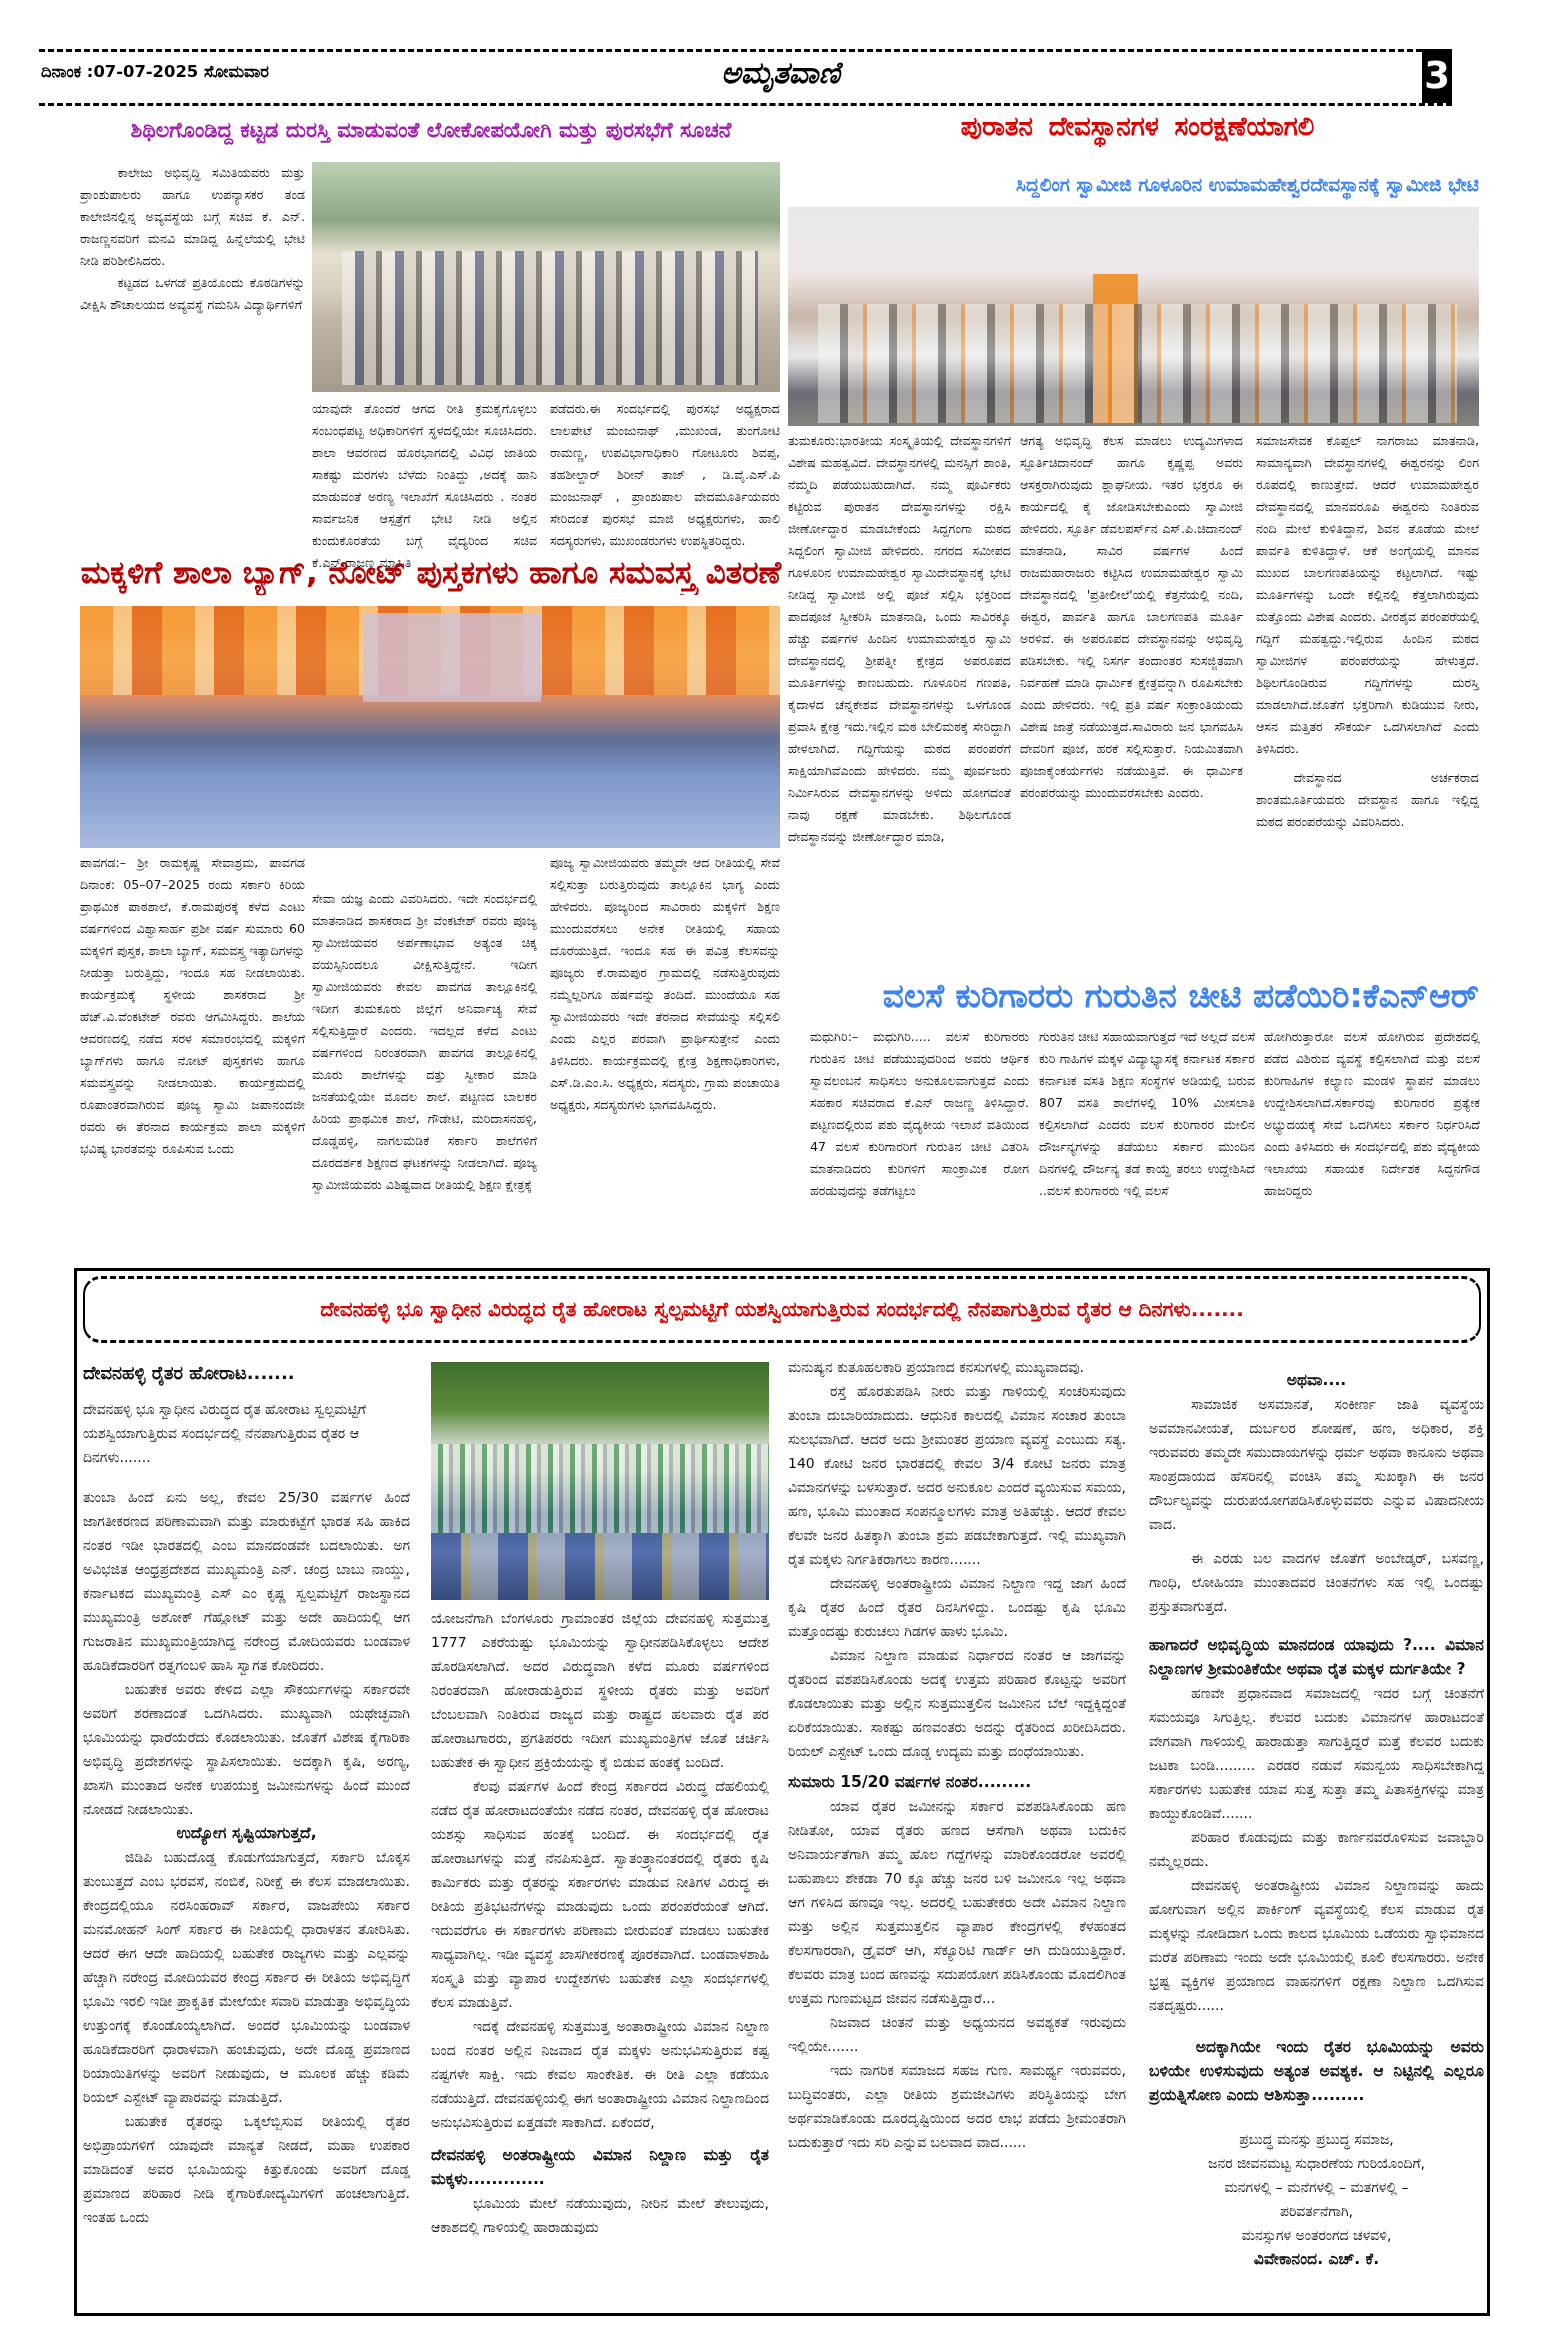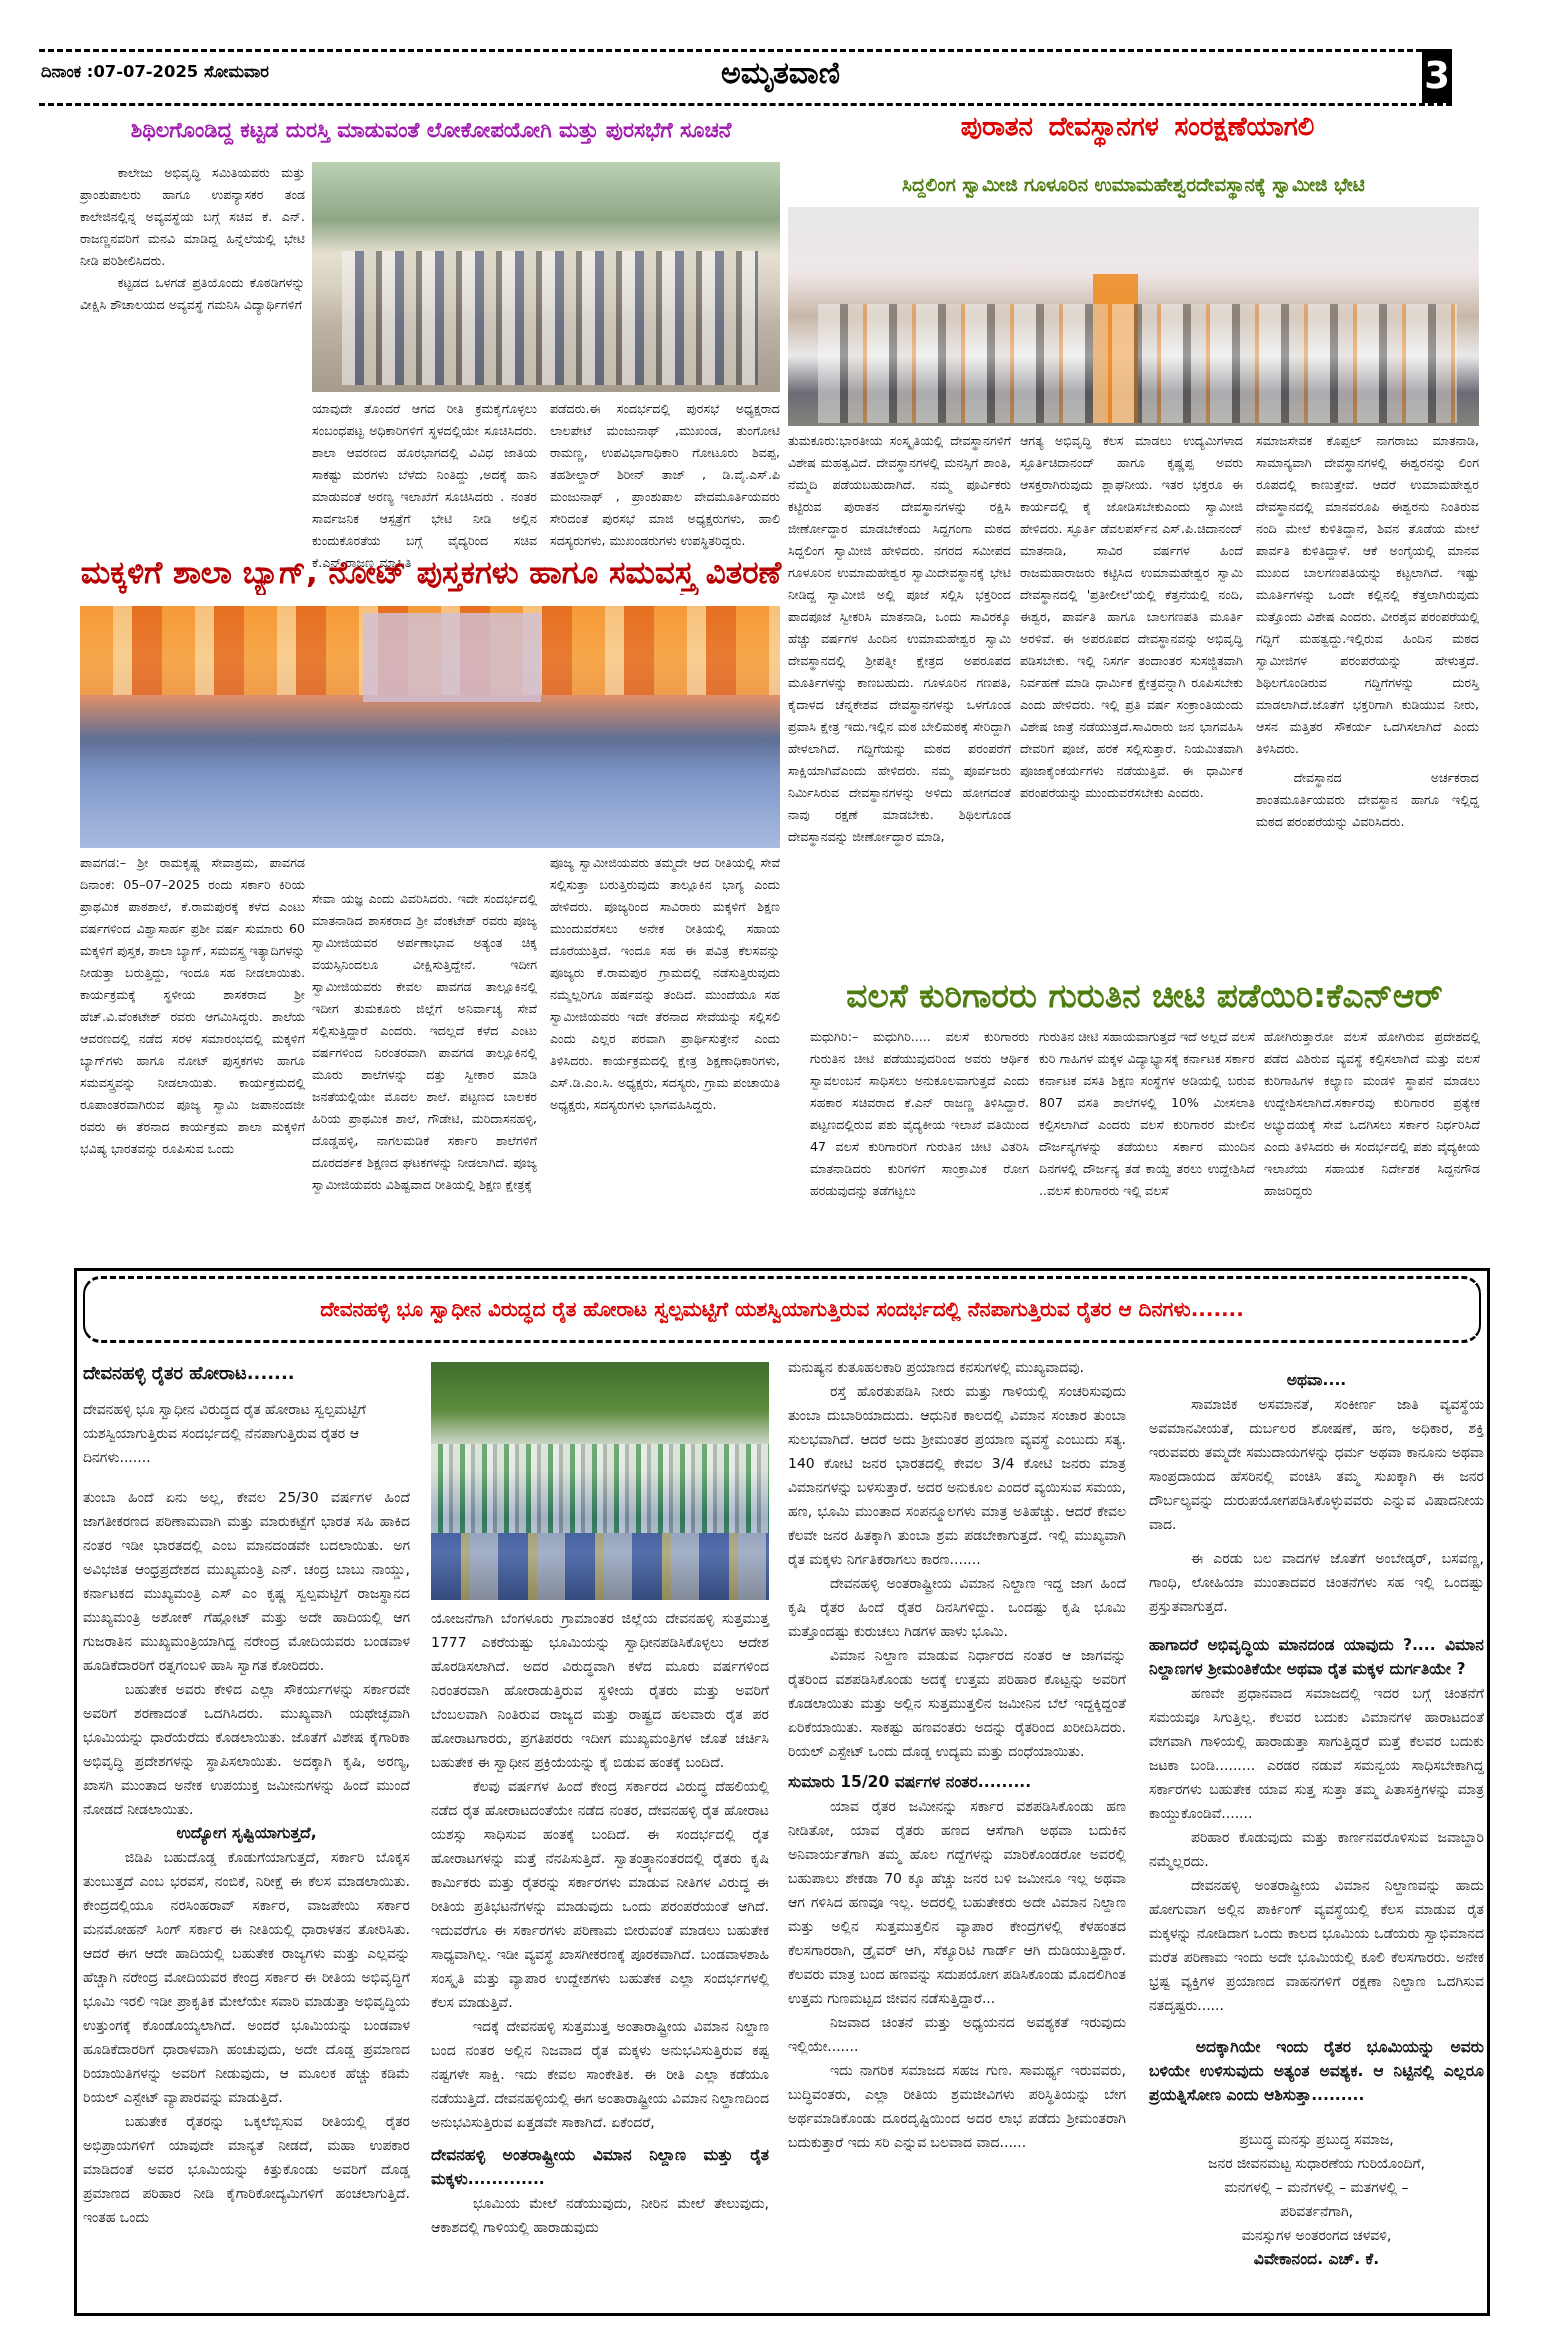--- a/index.html
+++ b/index.html
@@ -5,32 +5,32 @@
   * { box-sizing: border-box; margin: 0; padding: 0; }
   html, body { width: 1561px; height: 2342px; background: #ffffff; overflow: hidden; }
   body { font-family: "DejaVu Sans", sans-serif; color: #111; position: relative; }
   .abs { position: absolute; }
   .dash-h { position: absolute; height: 0; border-top: 3px dashed #000; }
   .kn { font-family: "DejaVu Sans", sans-serif; font-size: 12.6px; line-height: 22px; text-align: justify; color: #111; word-break: break-word; }
   .kn-big { font-family: "DejaVu Sans", sans-serif; font-size: 14px; line-height: 24px; text-align: justify; color: #111; word-break: break-word; }
   .hd-blue { color: #a21caf; font-weight: bold; font-size: 22px; text-align: center; white-space: nowrap; overflow: hidden; }
   .hd-red { color: #e00000; font-weight: bold; text-align: center; white-space: nowrap; overflow: hidden; }
   .hd-darkred { color: #b80000; font-weight: bold; text-align: center; white-space: nowrap; overflow: hidden; }
-  .hd-black { color: #4d7c0f; font-weight: bold; text-align: center; white-space: nowrap; overflow: hidden; }
+  .hd-black { color: #3b82f6; font-weight: bold; text-align: right; white-space: nowrap; overflow: hidden; }
   .photo { position: absolute; overflow: hidden; }
   .sub-bold { font-weight: bold; font-size: 15.6px; line-height: 24px; }
   .center { text-align: center; }
   .indent { text-indent: 3em; }
 </style>
 </head>
 <body>
 
 <div class="dash-h" style="left:39px; top:49px; width:1383px;"></div>
 <div class="abs" style="left:41px; top:62px; font-size:16.4px; font-weight:bold; color:#000; white-space:nowrap;">ದಿನಾಂಕ :07-07-2025  ಸೋಮವಾರ</div>
-<div class="abs" style="left:654px; top:55px; width:253px; text-align:center; font-size:30px; font-weight:bold; color:#000;">ಅಮೃತವಾಣಿ</div>
+<div class="abs" style="left:654px; top:55px; width:253px; text-align:center; font-size:30px; font-weight:bold; color:#000;font-style:italic;">ಅಮೃತವಾಣಿ</div>
 <div class="abs" style="left:1422px; top:49px; width:30px; height:54px; background:#000; color:#fff; font-size:37px; font-weight:bold; text-align:center; line-height:54px;">3</div>
 <div class="dash-h" style="left:39px; top:103px; width:1413px;"></div>
 
 <div class="abs hd-blue" style="left:74px; top:112px; width:714px; font-size:21px; line-height:36px;">ಶಿಥಿಲಗೊಂಡಿದ್ದ ಕಟ್ಟಡ ದುರಸ್ತಿ ಮಾಡುವಂತೆ ಲೋಕೋಪಯೋಗಿ ಮತ್ತು ಪುರಸಭೆಗೆ ಸೂಚನೆ</div>
 
 <div class="abs kn" style="left:80px; top:162px; width:225px;">
   <p class="indent">ಕಾಲೇಜು ಅಭಿವೃದ್ಧಿ ಸಮಿತಿಯವರು ಮತ್ತು ಪ್ರಾಂಶುಪಾಲರು ಹಾಗೂ ಉಪನ್ಯಾಸಕರ ತಂಡ ಕಾಲೇಜಿನಲ್ಲಿನ್ನ ಅವ್ಯವಸ್ಥೆಯ ಬಗ್ಗೆ ಸಚಿವ ಕೆ. ಎನ್. ರಾಜಣ್ಣನವರಿಗೆ ಮನವಿ ಮಾಡಿದ್ದ ಹಿನ್ನೆಲೆಯಲ್ಲಿ ಭೇಟಿ ನೀಡಿ ಪರಿಶೀಲಿಸಿದರು.</p>
   <p class="indent">ಕಟ್ಟಡದ ಒಳಗಡೆ ಪ್ರತಿಯೊಂದು ಕೊಠಡಿಗಳನ್ನು ವೀಕ್ಷಿಸಿ ಶೌಚಾಲಯದ ಅವ್ಯವಸ್ಥೆ ಗಮನಿಸಿ ವಿದ್ಯಾರ್ಥಿಗಳಿಗೆ</p>
 </div>
 <div class="photo" style="left:312px; top:162px; width:468px; height:230px; background:linear-gradient(180deg,#bcd1b4 0%,#8ea785 25%,#e6e0d0 40%,#d7cfbf 55%,#bdb4a6 70%,#a59b8c 100%);">

